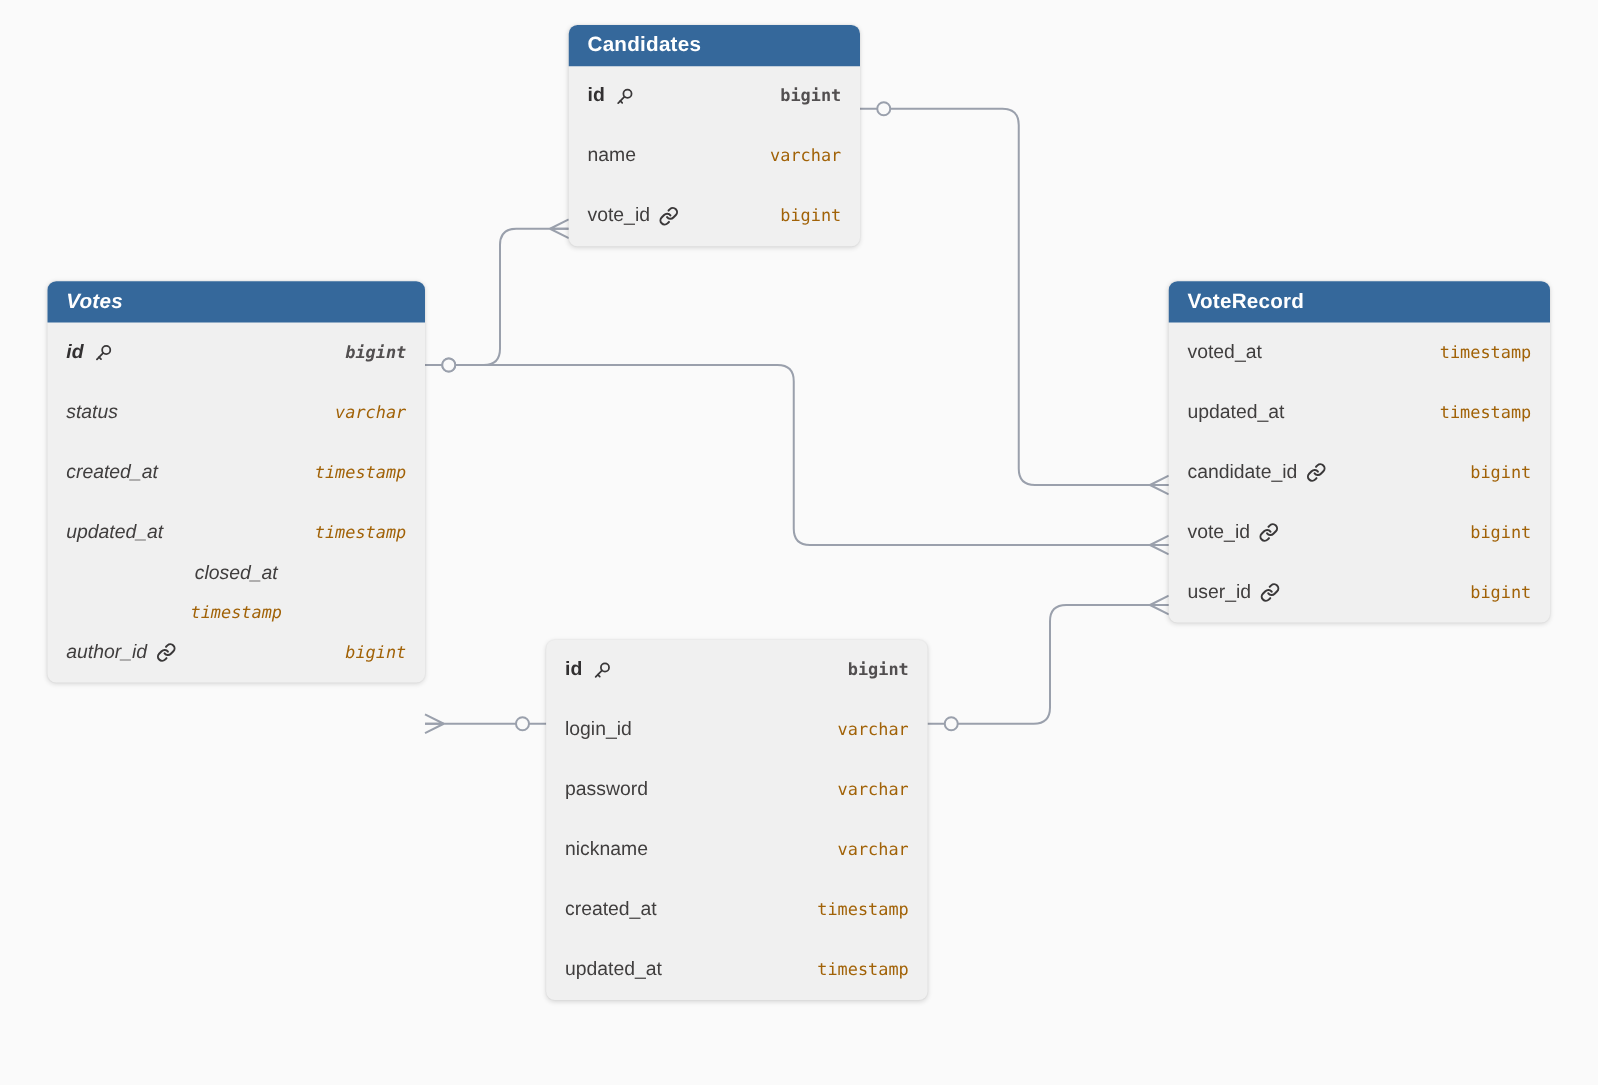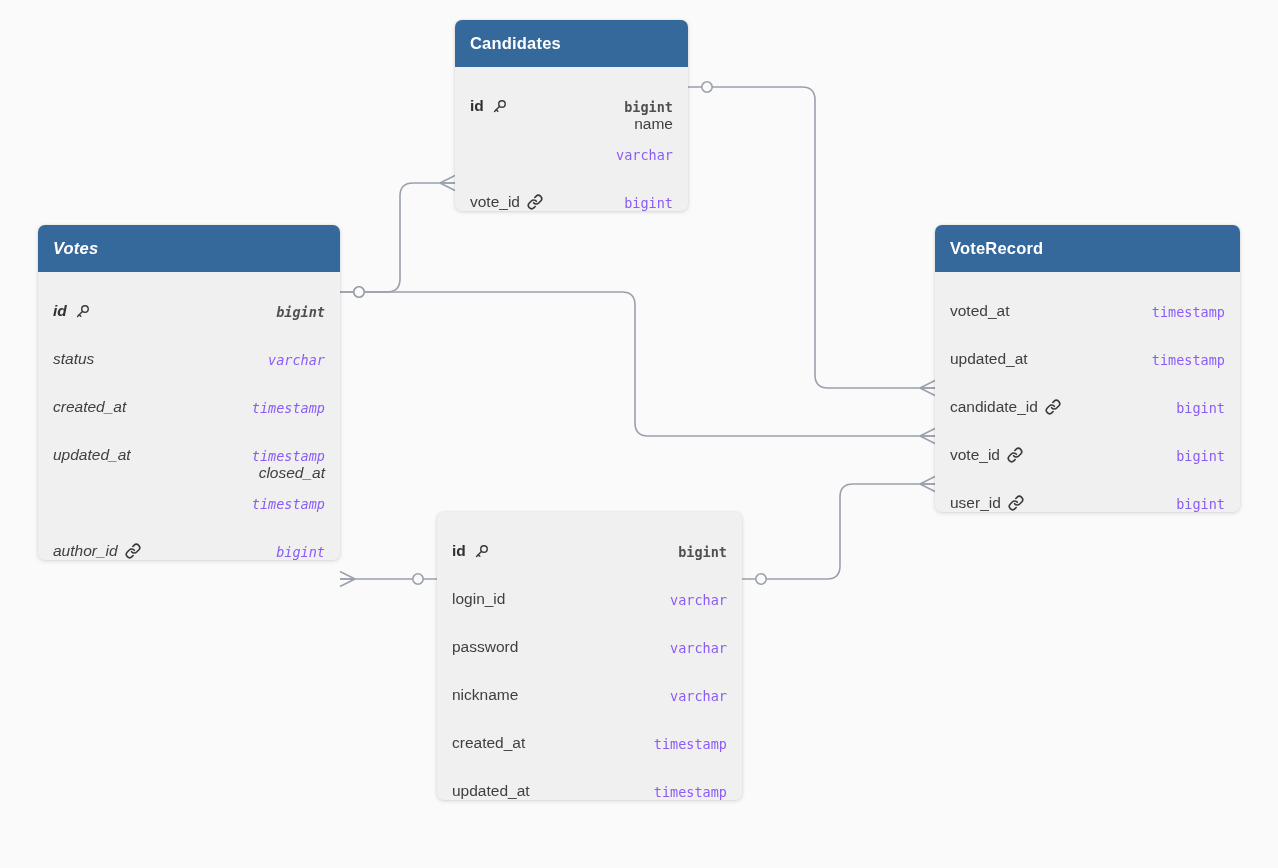--- a/index.html
+++ b/index.html
@@ -14,40 +14,40 @@
   #wires{position:absolute;left:0;top:0;pointer-events:none;}
   #wires g{pointer-events:stroke;}
 
   .table{
     position:absolute;
     background:#f0f0f0;
     border-radius:7px;
     box-shadow:0 1px 4px rgba(0,0,0,.14), 0 0 0 1px rgba(0,0,0,.02);
   }
   .thead{
-    height:47px;
+    height:33px;
     background:var(--header-bg,#35689b);
     border-radius:7px 7px 0 0;
     display:flex;align-items:center;
     padding:0 15px;
   }
   .tname{
     color:#fff;font-weight:700;font-size:16.5px;letter-spacing:.2px;
   }
   .trow{
     height:48px;
-    display:flex;align-items:flex-end;justify-content:space-between;
+    display:flex;align-items:center;justify-content:space-between;
     padding:0 15px;
   }
   .fname-wrap{display:flex;align-items:center;gap:7px;min-width:0;}
   .fname{font-size:15.5px;color:#403e3e;}
   .trow.pk .fname{font-weight:700;color:#323031;}
   .ftype{
     font-family:"DejaVu Sans Mono","Liberation Mono",monospace;
-    font-size:13.5px;color:#8b5cf6;white-space:nowrap;
+    font-size:13.5px;color:#a16207;white-space:nowrap;
   }
   .trow.pk .ftype{font-weight:700;color:#524f50;}
   .icon{display:none;flex:0 0 auto;}
   .trow.pk .icon.key{display:block;}
   .trow.fk .icon.link{display:block;}
 </style>
 </head>
 <body style="background: rgb(250, 250, 250);">
 
 <div id="canvas">
@@ -89,21 +89,21 @@
       <span class="fname">id</span>
       <svg class="icon key" width="17" height="17" viewBox="0 0 24 24" fill="none" stroke="#3a3839" stroke-width="2" stroke-linecap="round" stroke-linejoin="round">
         <circle cx="15.5" cy="8.5" r="4.6"></circle>
         <path d="M12.2 11.8 L5 19"></path>
         <path d="M7.4 16.6 L9.6 18.8"></path>
       </svg>
 
     </span>
     <span class="ftype">bigint</span>
   </div>
-          <div class="trow" style="height: 48px; flex-direction: column;">
+          <div class="trow" style="height: 48px;">
     <span class="fname-wrap">
       <span class="fname">name</span>
 
     </span>
     <span class="ftype">varchar</span>
   </div>
           <div class="trow fk" style="height: 48px;">
     <span class="fname-wrap">
       <span class="fname">vote_id</span>
 

